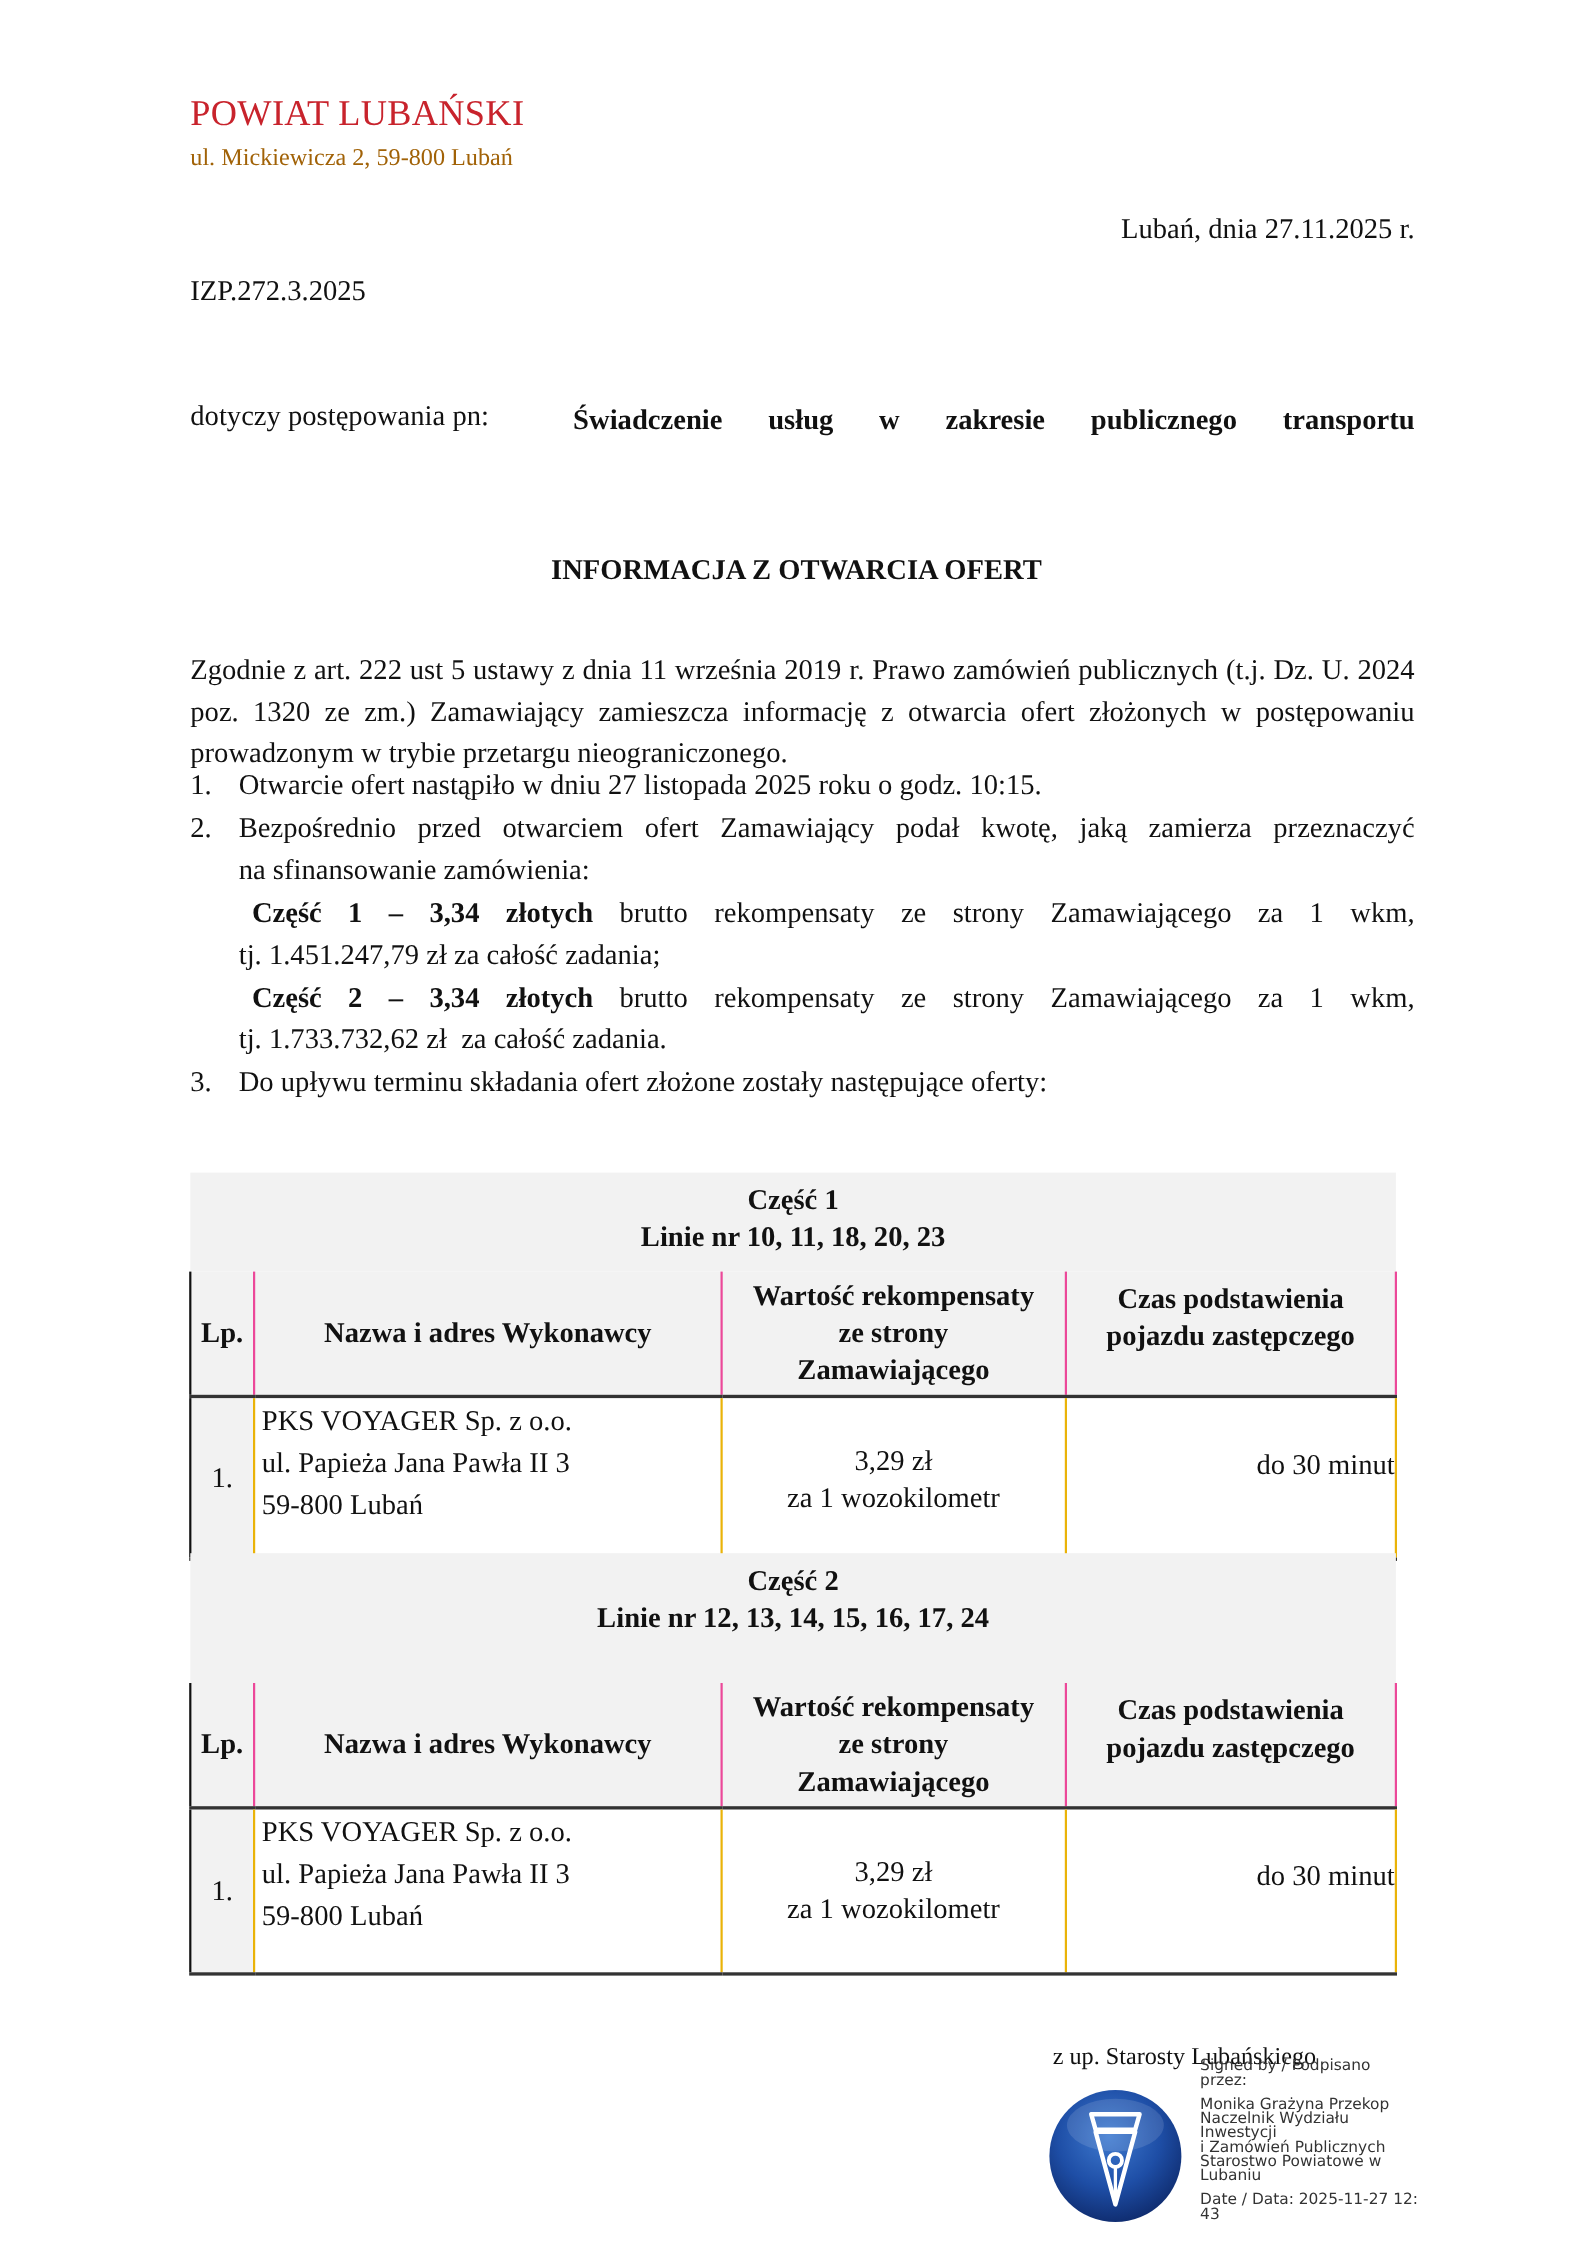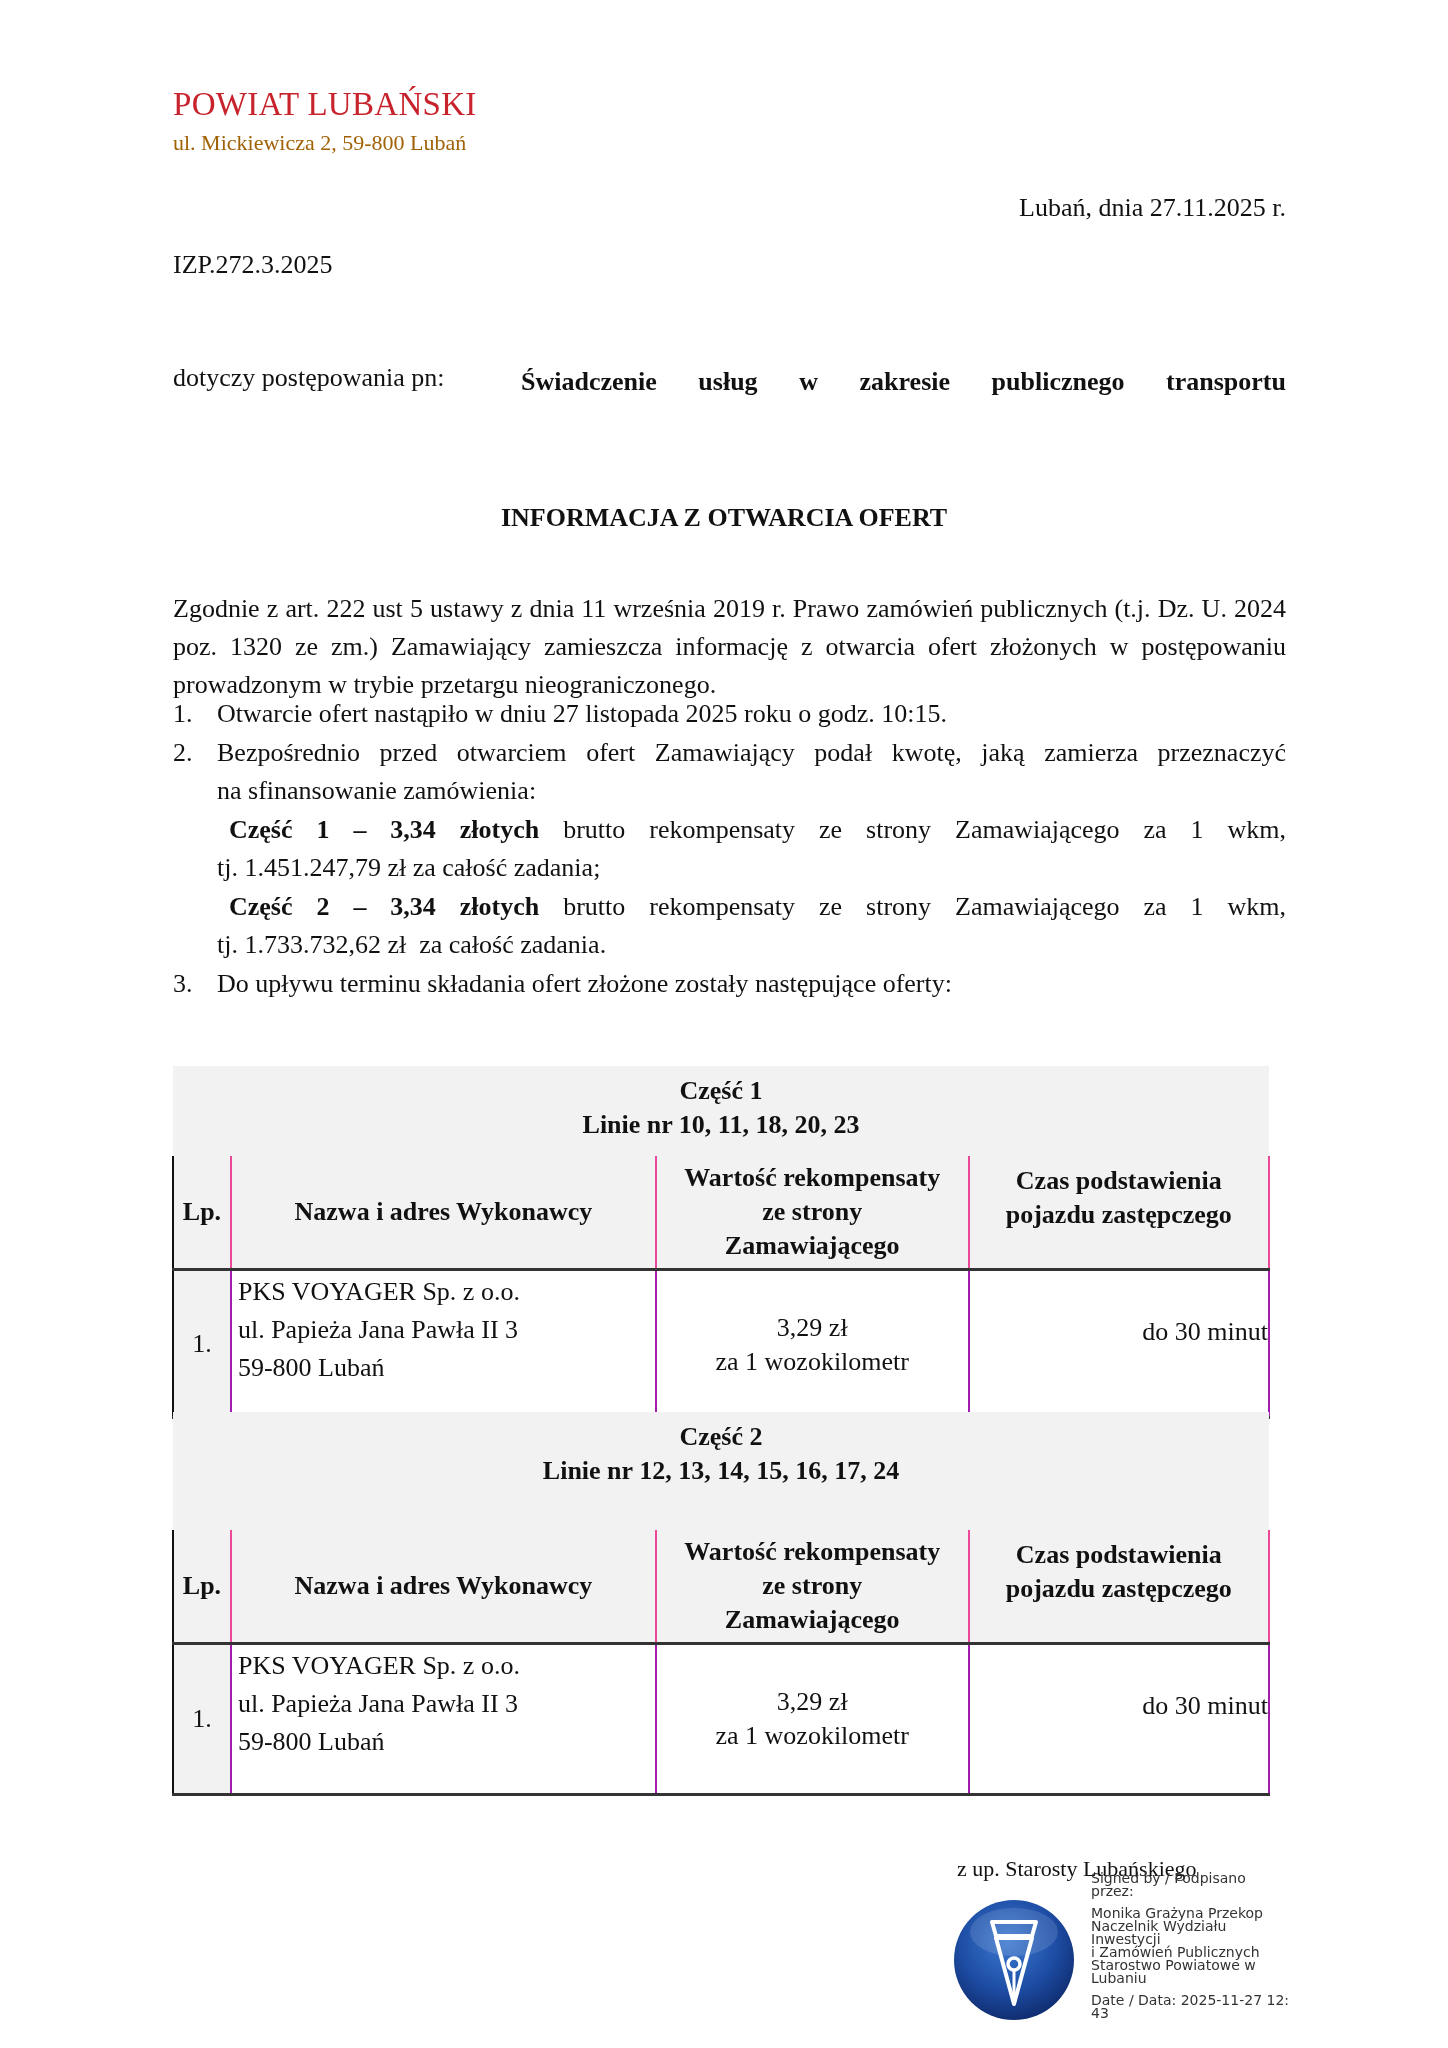--- a/index.html
+++ b/index.html
@@ -23,21 +23,21 @@
   .j { display: block; text-align: justify; text-align-last: justify; }
   b { font-weight: bold; margin-left: 12px; }
 
   table.offers { position: absolute; left: 172px; width: 1098px; border-collapse: collapse;
                  font-size: 26px; }
   table.offers td { padding: 0; vertical-align: middle; }
   .band { background: #f2f2f2; text-align: center; font-weight: bold; line-height: 34px; font-family: Liberation Serif, serif; }
   .hrow td { background: #f2f2f2; font-weight: bold; text-align: center; line-height: 34px;
              border-left: 2px solid #111; border-right: 2px solid #ec4899; }
   .hrow td.lp { border-left: 2px solid #111; }
-  .drow td { border-left: 2px solid #111; border-right: 2px solid #a21caf; border-top: 3px solid #333;
+  .drow td { border-left: 2px solid #111; border-right: 2px solid #eab308; border-top: 3px solid #333;
              line-height: 38px; }
   .drow td.lp { background: #f2f2f2; text-align: center; }
   .drow td.name { text-align: left; padding-left: 6px; }
   .drow td.val { text-align: center; line-height: 34px; }
   .drow td.time { text-align: right; vertical-align: top; padding-top: 42px; }
   .bottom td { border-bottom: 3px solid #333; }
 
   .sig-lbl { left: 957px; top: 1856px; font-size: 22px; }
   .sig-icon { left: 952px; top: 1898px; width: 124px; height: 124px; }
   .sig-text { left: 1091px; top: 1872px; width: 200px; font-family: "DejaVu Sans", sans-serif;

